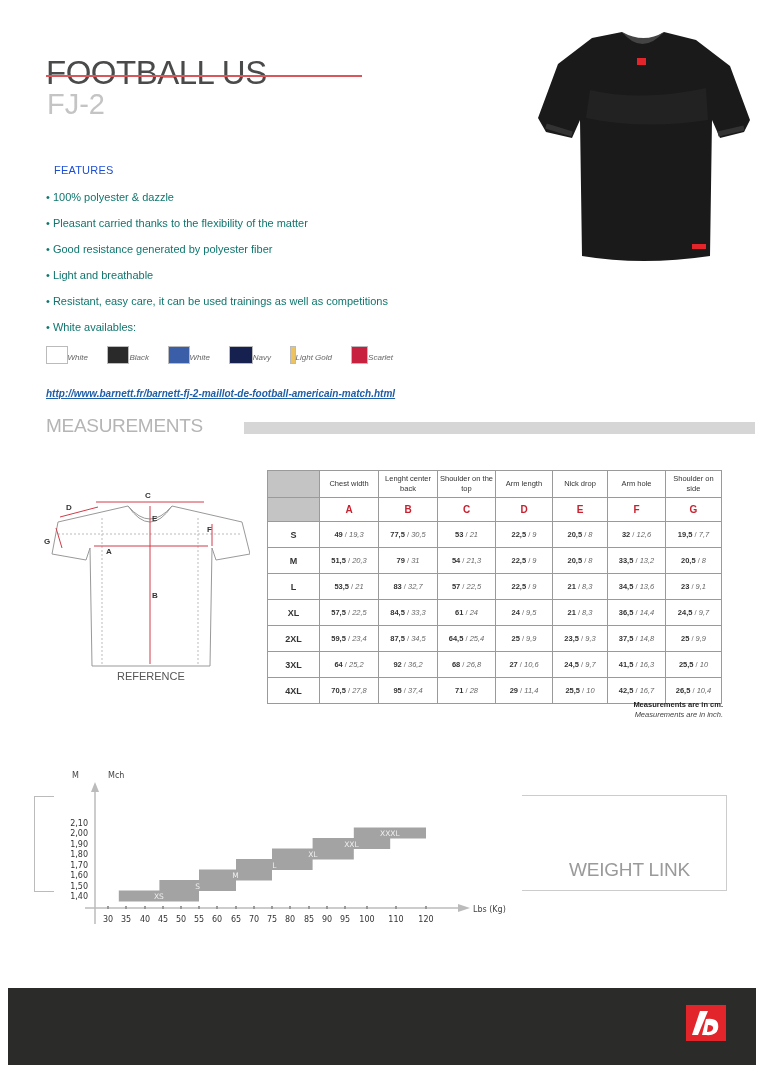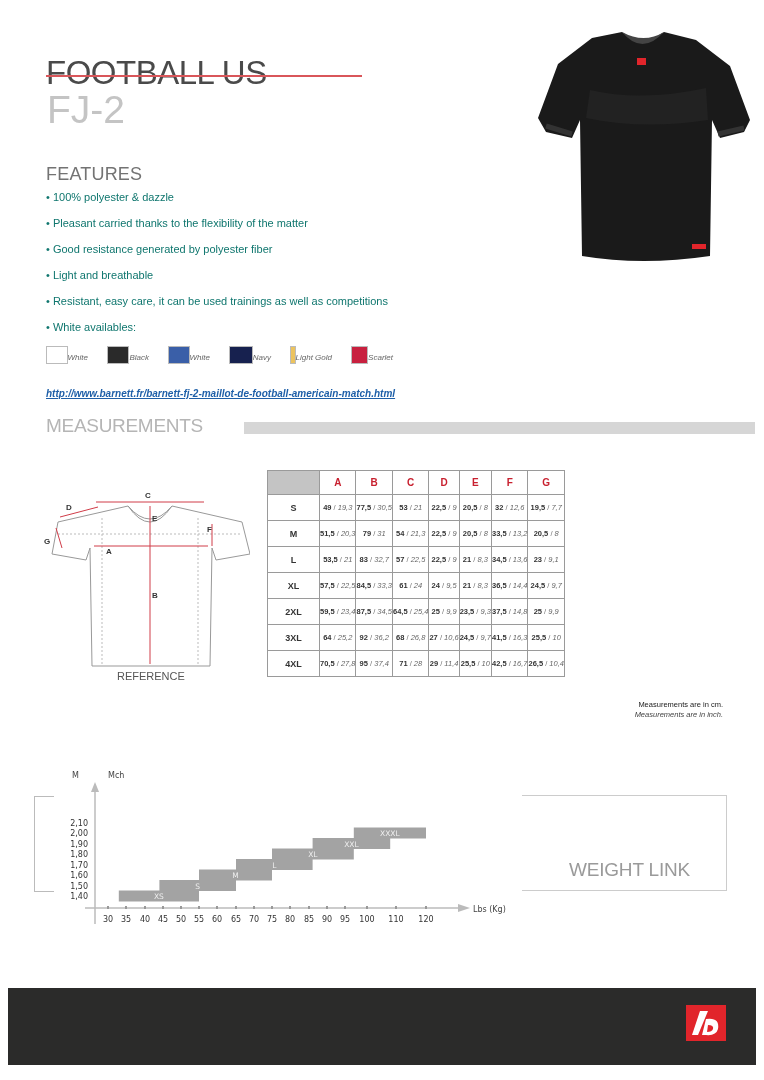--- a/index.html
+++ b/index.html
@@ -4,27 +4,27 @@
 <style>
   * { box-sizing: border-box; margin: 0; padding: 0; }
   html, body { width: 764px; height: 1080px; background: #ffffff; overflow: hidden; }
   body { position: relative; font-family: "Liberation Sans", sans-serif; color: #222; }
 
   .abs { position: absolute; }
 
   
   .title { left: 46px; top: 34px; font-size: 33px; color: #4a4a4a; letter-spacing: -0.5px; font-weight: normal; margin-top: 20px; }
   .title-rule { left: 46px; top: 75px; width: 316px; height: 2px; background: #d9565a; }
-  .model { left: 47px; top: 88px; font-size: 39px; color: #c4c4c4; }
+  .model { left: 47px; top: 88px; font-size: 29px; color: #c4c4c4; }
 
   
   .jersey { left: 530px; top: 30px; width: 225px; height: 240px; }
 
   
-  .features-title { left: 46px; top: 164px; font-size: 18px; color: #737373; letter-spacing: 0.2px; }
+  .features-title { left: 54px; top: 164px; font-size: 11px; color: #1d4ed8; letter-spacing: 0.2px; }
   .feature { left: 46px; font-size: 11px; color: #0f766e; }
   .feature::before { content: "\2022\00a0"; }
 
   
   .swatch-row { left: 46px; top: 346px; display: flex; gap: 19px; }
   .swatch { width: 42px; display: flex; flex-direction: row; align-items: center; }
   .swatch .chip { width: 42px; height: 18px; border: 1px solid #bbb; }
   .swatch .name { font-size: 8px; font-style: italic; color: #666; margin-top: 4px; white-space: nowrap; }
 
   .link { left: 46px; top: 388px; font-size: 10px; font-weight: bold; font-style: italic; color: #1e5fa8; text-decoration: underline; }
@@ -43,21 +43,21 @@
   table.sizes td.corner { background: #c4c4c4; width: 52px; }
   table.sizes td.head { font-size: 7.5px; color: #333; height: 27px; line-height: 10px; padding: 0 2px; }
   table.sizes td.letter { font-size: 10px; font-weight: bold; color: #c8202f; height: 24px; }
   table.sizes td.size { font-size: 9px; font-weight: bold; color: #333; height: 26px; }
   table.sizes td.val { font-size: 7.5px; color: #333; white-space: nowrap; }
   table.sizes td.val b { font-weight: bold; }
   table.sizes td.val i { color: #666; }
   .col-w1 { width: 59px; } .col-w2 { width: 59px; } .col-w3 { width: 58px; }
   .col-w4 { width: 57px; } .col-w5 { width: 55px; } .col-w6 { width: 58px; } .col-w7 { width: 56px; }
 
-  .note1 { right: 41px; top: 700px; font-size: 7.5px; font-weight: normal; color: #222; text-align: center; }
+  .note1 { right: 41px; top: 700px; font-size: 7.5px; font-weight: bold; color: #222; text-align: center; }
   .note2 { right: 41px; top: 710px; font-size: 7.5px; font-style: italic; color: #444; text-align: right; }
 
   
   .chart { left: 30px; top: 762px; width: 480px; height: 170px; }
   .weight-box { left: 522px; top: 795px; width: 205px; height: 96px; border-top: 1px solid #ccc; border-right: 1px solid #ccc; border-bottom: 1px solid #ccc; }
   .weight-text { left: 569px; top: 859px; font-size: 19px; color: #9a9a9a; letter-spacing: -0.2px; }
   .left-bracket { left: 34px; top: 796px; width: 20px; height: 96px; border-top: 1px solid #bbb; border-left: 1px solid #bbb; border-bottom: 1px solid #bbb; }
 
   
   .footer { left: 8px; top: 988px; width: 748px; height: 77px; background: #2b2b2a; }
@@ -146,20 +146,30 @@
     <text x="167" y="44">F</text>
     <text x="4" y="56">G</text>
     <text x="66" y="66">A</text>
     <text x="112" y="110">B</text>
   </g>
 </svg>
 <div class="abs ref-label">REFERENCE</div>
 
 <table class="sizes">
   <tbody>
+      <tr>
+    <td class="corner" rowspan="1"></td>
+    <td class="head col-w1">Chest width</td>
+    <td class="head col-w2">Lenght center back</td>
+    <td class="head col-w3">Shoulder on the top</td>
+    <td class="head col-w4">Arm length</td>
+    <td class="head col-w5">Nick drop</td>
+    <td class="head col-w6">Arm hole</td>
+    <td class="head col-w7">Shoulder on side</td>
+  </tr>
   <tr>
     <td class="corner"></td>
     <td class="letter">A</td>
     <td class="letter">B</td>
     <td class="letter">C</td>
     <td class="letter">D</td>
     <td class="letter">E</td>
     <td class="letter">F</td>
     <td class="letter">G</td>
   </tr>

